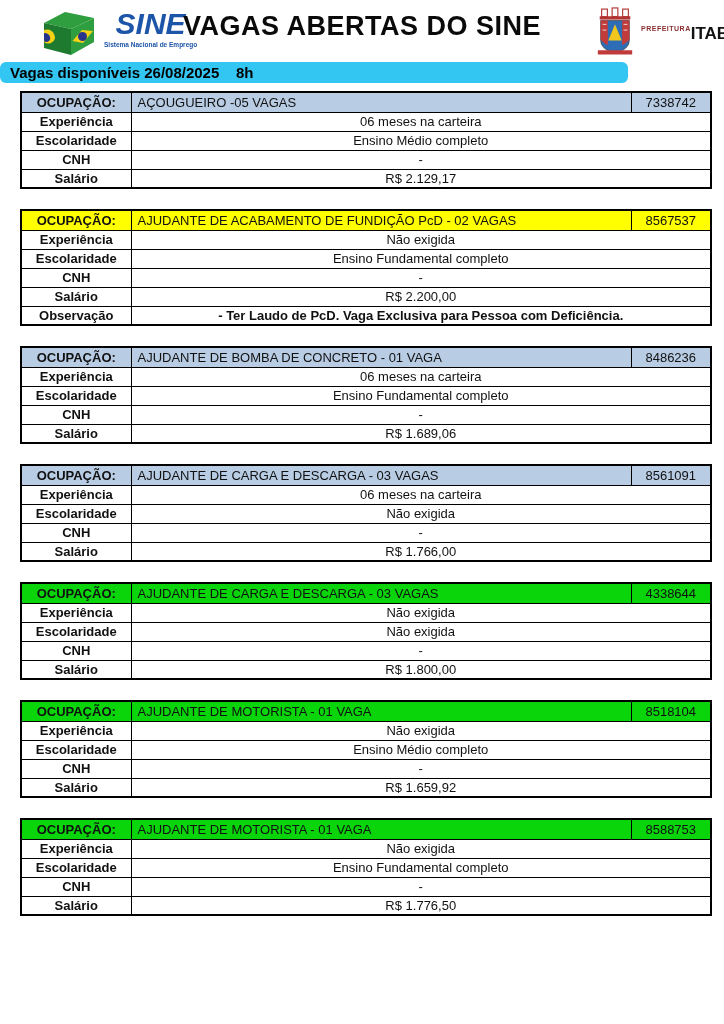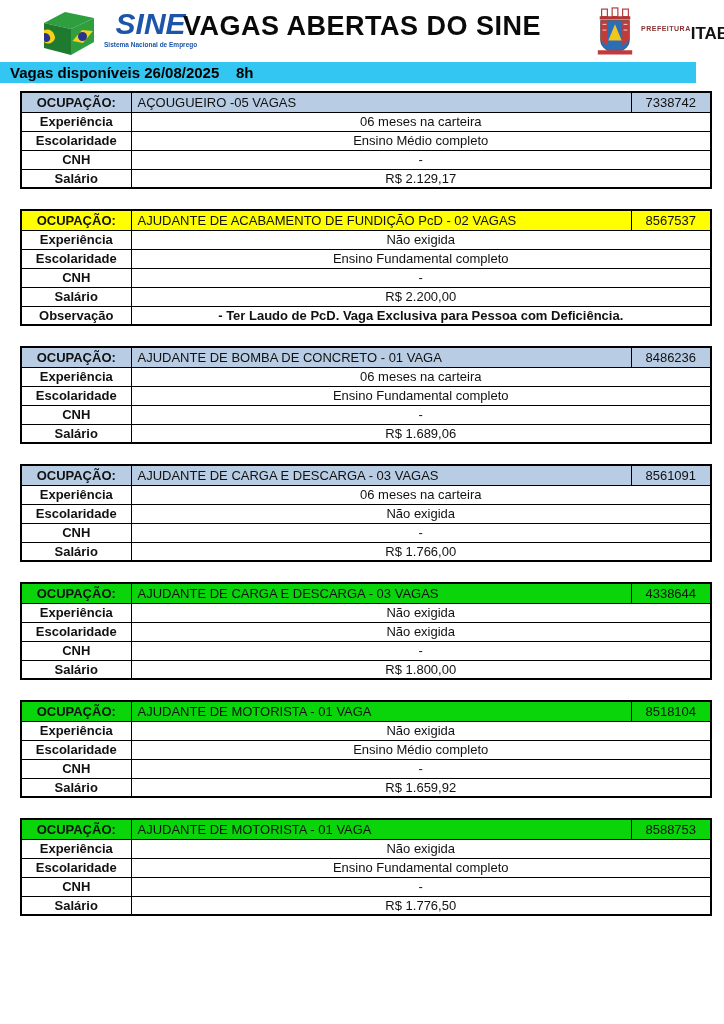--- a/index.html
+++ b/index.html
@@ -26,23 +26,23 @@
     position:absolute; top:42px; left:0; width:724px; text-align:center;
     font-size:13px; color:#1a1a1a;
   }
   .page-num b { font-weight:bold; }
   .pref-logo { position:absolute; left:594px; top:7px; display:flex; align-items:center; }
   .pref-text { margin-left:5px; display:flex; flex-direction:row; }
   .pref-line1 { font-size:7px; font-weight:bold; color:#8a2f2f; letter-spacing:0.5px; }
   .pref-line2 { font-size:17px; font-weight:bold; color:#121212; letter-spacing:0px; line-height:18px; }
   
   .banner {
-    position:absolute; top:62px; left:0; width:696px; height:21px;
+    position:absolute; top:62px; left:0; width:628px; height:21px;
     font-size:15px; font-weight:bold; color:#000;
-    line-height:21px; padding-left:10px; white-space:pre;
+    line-height:21px; padding-left:10px; white-space:pre;border-radius:6px;
   }
   
   .jobs { position:absolute; top:91px; left:20px; width:690px; }
   table.job-table {
     border-collapse:collapse; width:690px; table-layout:fixed;
     margin-bottom:20px; border:2px solid #000;
   }
   table.job-table td {
     border:1px solid #000; font-size:13px; height:19px;
     padding:0 6px; overflow:hidden; white-space:nowrap; vertical-align:middle;

